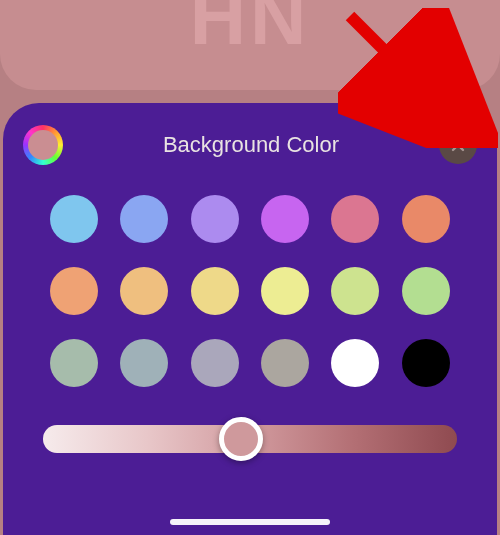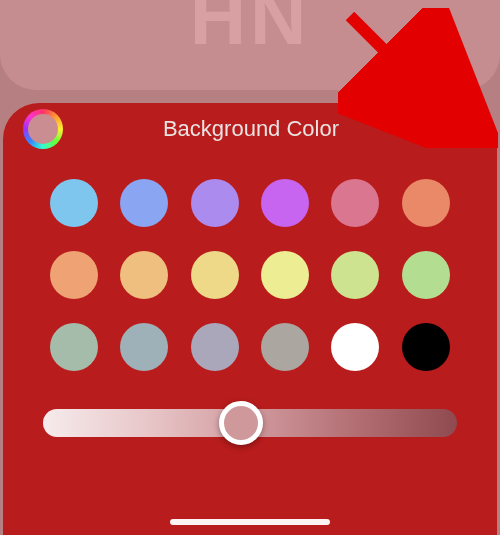--- a/index.html
+++ b/index.html
@@ -28,23 +28,23 @@
       color: #d8a0a3;
       letter-spacing: 4px;
       white-space: nowrap;
     }
     .panel {
       position: absolute;
       top: 103px;
       left: 3px;
       right: 3px;
       bottom: 0;
-      background: #b91c1c;
+      background: #4c1d95;
       border-radius: 36px 36px 0 0;
-      padding: 6px 20px 20px 20px;
+      padding: 22px 20px 20px 20px;
     }
     .header {
       display: flex;
       align-items: center;
       justify-content: space-between;
       margin-bottom: 24px;
     }
     .picker-icon {
       width: 40px; height: 40px;
       border-radius: 50%;

